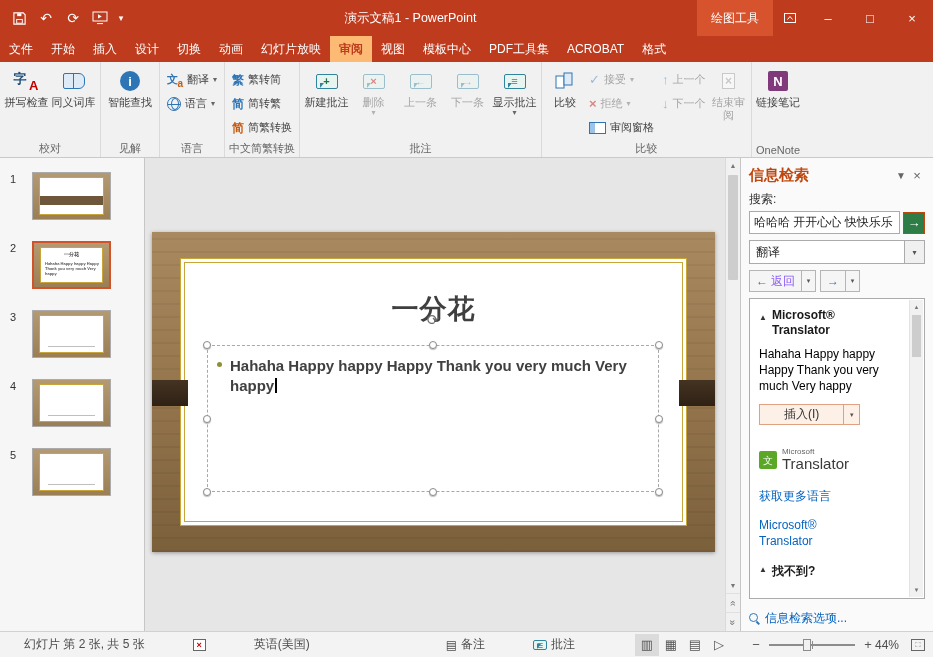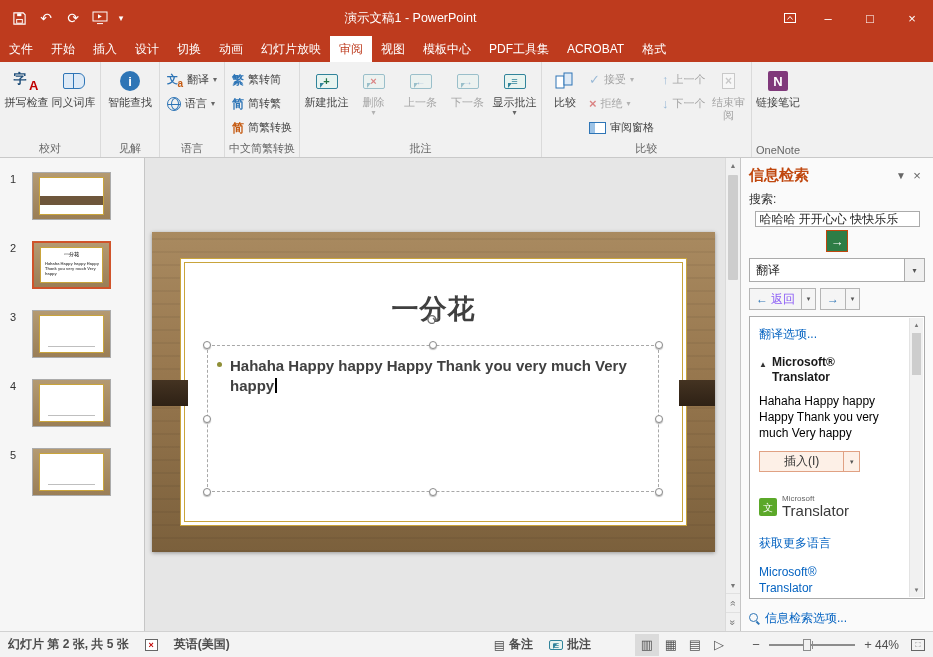--- a/index.html
+++ b/index.html
@@ -14,21 +14,21 @@
   .qbtn.sm{min-width:14px;font-size:9px;}
   .tb-title{position:absolute;left:0;right:112px;text-align:center;font-size:12.5px;color:#fff;pointer-events:none;}
   .tb-right{margin-left:auto;display:flex;align-items:stretch;height:100%;z-index:2;}
   .ctx-tab{background:#D6532E;display:flex;align-items:center;padding:0 14px;font-size:12px;}
   .winbtn{width:42px;display:flex;align-items:center;justify-content:center;font-size:13px;}
   .winbtn.iconic{width:34px;}
 
   
   .menubar{position:absolute;left:0;top:36px;width:933px;height:26px;background:#BE3B1E;display:flex;align-items:stretch;color:#fff;}
   .mtab{padding:0 9px;display:flex;align-items:center;white-space:nowrap;cursor:default;}
-  .mtab.active{background:#ffffff;color:#BE3B1E;}
+  .mtab.active{background:#fdba74;color:#BE3B1E;font-weight:bold;}
   .m-right{margin-left:auto;display:flex;align-items:stretch;}
   .bulb{width:10px;height:10px;border:1px solid #fff;border-radius:50%;position:relative;margin-right:4px;}
   .bulb::after{content:"";position:absolute;left:3px;bottom:-3px;width:2px;height:2px;background:#fff;}
   .person{width:12px;height:11px;position:relative;margin-right:4px;}
   .person::before{content:"";position:absolute;left:3px;top:0;width:6px;height:6px;border:1px solid #fff;border-radius:50%;}
   .person::after{content:"";position:absolute;left:0;bottom:0;width:12px;height:5px;border:1px solid #fff;border-bottom:none;border-radius:6px 6px 0 0;}
 
   
   .ribbon{position:absolute;left:0;top:62px;width:933px;height:96px;background:#F1F1F1;border-bottom:1px solid #C9C9C9;display:flex;}
   .rgroup{position:relative;display:flex;align-items:flex-start;padding:3px 3px 17px 3px;border-right:1px solid #DADADA;}
@@ -112,21 +112,21 @@
   .navbtn{height:19px;display:flex;align-items:center;justify-content:center;color:#777;font-size:10px;border-top:1px solid #E0E0E0;}
   .navbtn span{display:inline-block;transform:rotate(-90deg);}
   .navbtn.next span{transform:rotate(90deg);}
 
   
   .research{position:absolute;right:0;top:158px;width:193px;height:473px;background:#FAFAFA;border-left:1px solid #C6C6C6;padding:8px 8px 0 8px;display:flex;flex-direction:column;}
   .r-head{display:flex;align-items:center;margin-bottom:6px;}
   .r-title{font-size:15px;font-weight:700;color:#C0470E;flex:1;}
   .r-hbtn{width:16px;text-align:center;color:#666;font-size:10px;}
   .r-label{font-size:12px;color:#333;margin-bottom:3px;}
-  .r-searchrow{display:flex;align-items:center;gap:3px;margin-bottom:6px;flex-direction:column;}
+  .r-searchrow{display:flex;align-items:center;gap:3px;margin-bottom:6px;}
   .r-input{flex:1;height:23px;border:1px solid #ABABAB;background:#fff;font:12px "Liberation Sans","DejaVu Sans",sans-serif;padding:0 4px;color:#222;min-width:0;}
   .r-go{width:22px;height:22px;background:#2E7D46;border:1px solid #C0470E;color:#fff;display:flex;align-items:center;justify-content:center;font-size:13px;}
   .r-select{height:24px;border:1px solid #ABABAB;background:#fff;display:flex;align-items:center;padding-left:6px;margin-bottom:6px;}
   .r-select .sel-txt{flex:1;}
   .r-selbtn{width:20px;height:100%;border-left:1px solid #ABABAB;display:flex;align-items:center;justify-content:center;font-size:8px;color:#555;background:#F0F0F0;}
   .r-backrow{display:flex;gap:4px;margin-bottom:6px;}
   .r-back{display:flex;align-items:center;border:1px solid #B5B5B5;background:#F5F5F5;height:22px;}
   .r-back .seg{padding:0 6px;color:#2E75B6;display:flex;align-items:center;gap:3px;}
   .r-back .segd{width:14px;height:100%;border-left:1px solid #B5B5B5;display:flex;align-items:center;justify-content:center;font-size:7px;color:#555;}
   .r-results{position:relative;flex:1;border:1px solid #ABABAB;background:#fff;overflow:hidden;margin-bottom:6px;}
@@ -149,21 +149,21 @@
   .r-scroll .sbtn{height:14px;font-size:6px;}
   .r-sthumb{position:absolute;left:2px;right:2px;top:15px;height:42px;background:#CDCDCD;}
   .r-sdown{position:absolute;left:0;right:0;bottom:0;}
   .r-foot{height:26px;display:flex;align-items:center;gap:5px;color:#0563C1;}
   .mag{width:11px;height:11px;position:relative;}
   .mag::before{content:"";position:absolute;left:0;top:0;width:7px;height:7px;border:1.5px solid #2E75B6;border-radius:50%;}
   .mag::after{content:"";position:absolute;right:0;bottom:0;width:4px;height:1.5px;background:#2E75B6;transform:rotate(45deg);}
 
   
   .statusbar{position:absolute;left:0;bottom:0;width:933px;height:26px;background:#F3F3F3;border-top:1px solid #D1D1D1;display:flex;align-items:center;color:#4d4d4d;font-size:12px;}
-  .sb-item{padding:0 8px;display:flex;align-items:center;gap:4px;white-space:nowrap;font-weight:bold;}
+  .sb-item{padding:0 24px;display:flex;align-items:center;gap:4px;white-space:nowrap;}
   .prficon{width:13px;height:12px;border:1px solid #666;background:#fff;position:relative;}
   .prficon::before{content:"×";position:absolute;inset:0;display:flex;align-items:center;justify-content:center;font-size:9px;color:#C00000;font-weight:700;}
   .viewbtn{width:24px;height:22px;display:flex;align-items:center;justify-content:center;font-size:13px;color:#555;}
   .viewbtn.pressed{background:#DBDBDB;}
   .ztrack{width:86px;height:2px;background:#8C8C8C;position:relative;margin:0 6px;}
   .ztrack::before{content:"";position:absolute;left:50%;top:-3px;width:1px;height:8px;background:#8C8C8C;}
   .zthumb{position:absolute;left:40%;top:-5px;width:8px;height:12px;background:#F1F1F1;border:1px solid #8C8C8C;}
   .zbtn{width:14px;text-align:center;color:#555;font-size:13px;}
   .zpct{width:36px;text-align:left;padding-right:4px;}
   .fiticon{width:14px;height:12px;border:1px solid #666;display:flex;align-items:center;justify-content:center;font-size:7px;color:#666;margin-right:8px;}
@@ -188,20 +188,21 @@
         <svg width="16" height="14" viewBox="0 0 16 14">
             <rect x="1" y="1" width="14" height="9" fill="none" stroke="#fff"></rect>
             <path d="M6 3.2v4.4l3.8-2.2z" fill="#fff"></path>
             <path d="M5 12.6h6" stroke="#fff"></path>
           </svg>
       </span>
       <span class="qbtn sm">▾</span>
     </div>
     <div class="tb-title">演示文稿1 - PowerPoint</div>
     <div class="tb-right">
+      <span class="ctx-tab">绘图工具</span>
       <span class="winbtn iconic">
         <svg width="14" height="14" viewBox="0 0 14 14">
             <rect x="1.5" y="2.5" width="11" height="9" fill="none" stroke="#fff"></rect>
             <path d="M4.5 8.5l2.5-3 2.5 3" fill="none" stroke="#fff"></path>
           </svg>
       </span>
       <span class="winbtn">–</span>
       <span class="winbtn">□</span>
       <span class="winbtn">×</span>
     </div>
@@ -491,21 +492,20 @@
       <div class="r-back">
         <span class="seg">
             <span>→</span>
           </span>
         <span class="segd">▾</span>
       </div>
     </div>
 
     <div class="r-results">
       <div class="r-inner">
-        <div class="r-link">翻译选项...</div>
         <div class="r-section">
           <span class="tri">▲</span>
           <div>Microsoft®</div>
           <div>Translator</div>
         </div>
         <div class="r-result">Hahaha Happy happy Happy Thank you very much Very happy</div>
         <div class="r-insert">
           <span class="itxt">插入(I)</span>
           <span class="idrp">▾</span>
         </div>

